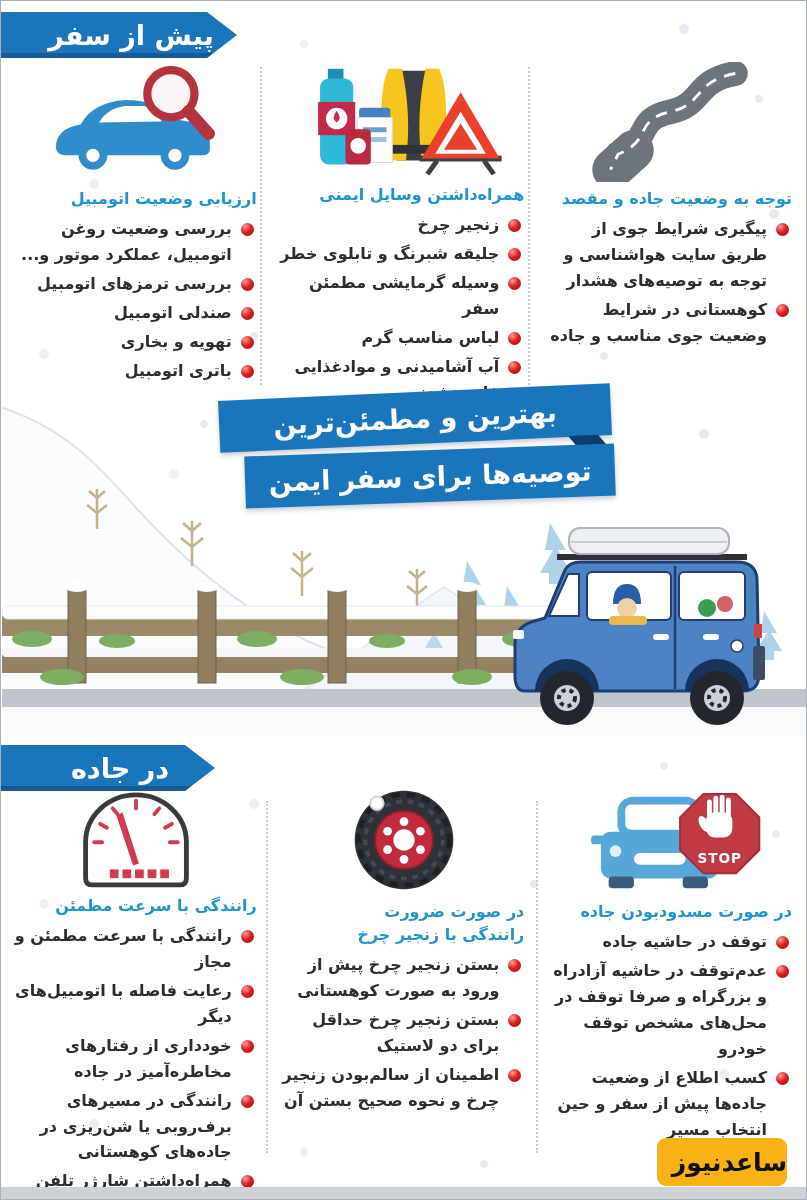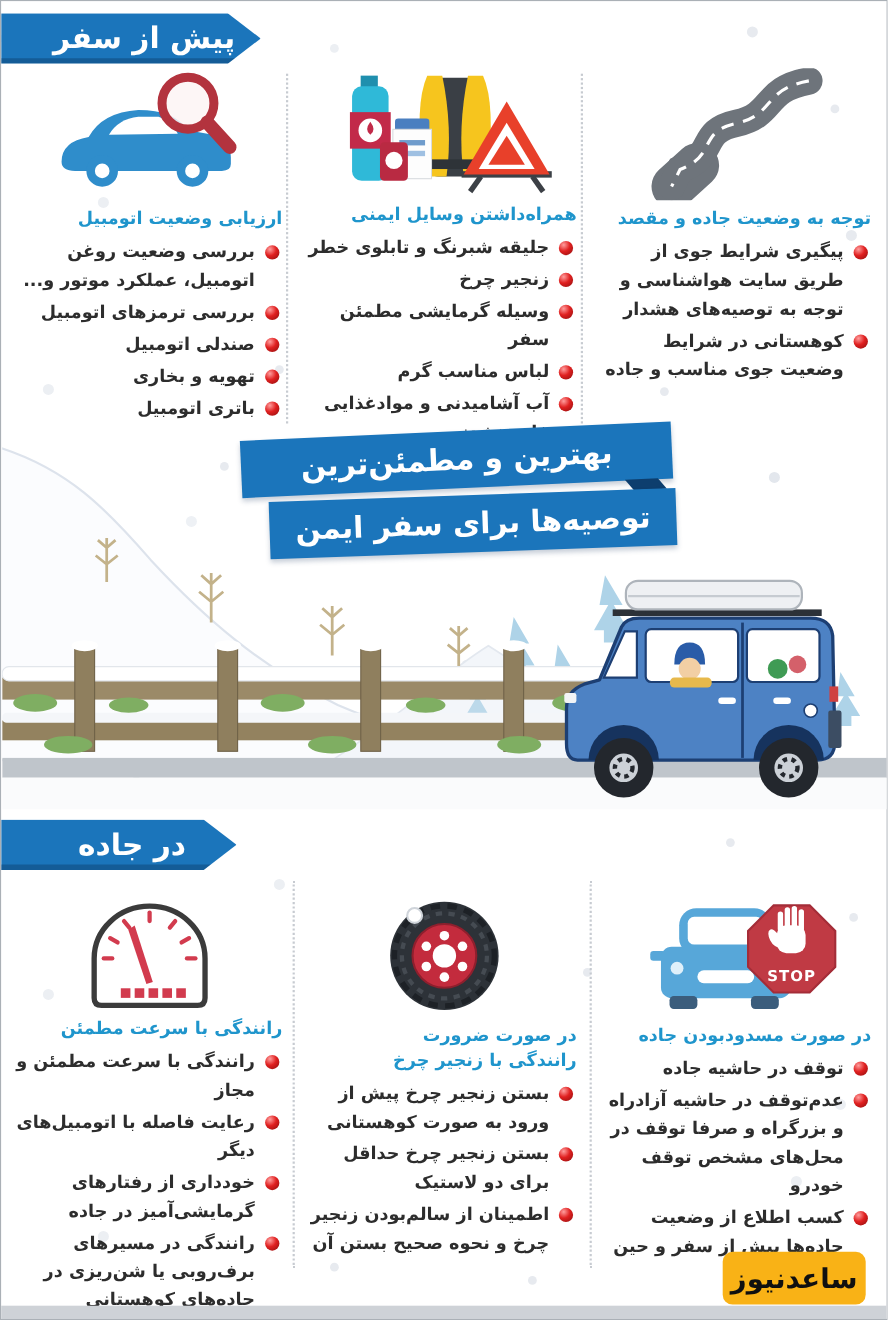--- a/index.html
+++ b/index.html
@@ -18,21 +18,21 @@
 
   .banner { position: absolute; left: 0; height: 46px; background: #1b75bb; color: #fff;
     display: flex; align-items: center; justify-content: center; font-weight: bold; font-size: 27px;
     clip-path: polygon(0 0, calc(100% - 30px) 0, 100% 50%, calc(100% - 30px) 100%, 0 100%);
     box-shadow: inset 0 -5px 0 rgba(10,45,85,.35); padding-left: 24px; z-index: 3; }
   #banner-before { top: 11px; width: 236px; }
   #banner-road   { top: 744px; width: 214px; }
 
   .cols { position: absolute; left: 8px; right: 8px; display: flex; gap: 14px; z-index: 2; }
   #cols-top { top: 58px; height: 335px; }
-  #cols-bottom { top: 808px; height: 368px; }
+  #cols-bottom { top: 779px; height: 368px; }
   .col { flex: 1 1 0; display: flex; flex-direction: column; }
   .icon-wrap { height: 126px; display: flex; align-items: center; justify-content: center; }
   #cols-bottom .icon-wrap { height: 118px; }
   .heading { color: #1f95cc; font-size: 16px; font-weight: bold; text-align: right; padding: 2px 6px 0 0; line-height: 1.45; }
   .heading.narrow { padding-left: 46px; }
   ul.bullets { list-style: none; margin-top: 6px; padding: 0 8px 0 2px; }
   ul.bullets li { position: relative; padding-right: 23px; text-align: right; font-size: 16px; font-weight: 600;
     color: #2d2d2d; line-height: 1.62; margin-bottom: 3px; }
   .dot { position: absolute; right: 1px; top: 7px; width: 13px; height: 13px; border-radius: 50%;
     background: radial-gradient(circle at 34% 28%, #ff9d9d 0%, #e02020 45%, #8c0d0d 100%); }
@@ -47,21 +47,21 @@
     display: flex; align-items: center; justify-content: center; height: 52px; z-index: 4;
     box-shadow: 0 3px 5px rgba(30,60,100,.25); }
   #ribbon1 { top: 391px; left: 218px; width: 392px; transform: rotate(-2.6deg); }
   #ribbon2 { top: 449px; left: 244px; width: 370px; transform: rotate(-2deg); }
   #ribbon1::after { content: ""; position: absolute; right: 10px; bottom: -9px; width: 30px; height: 10px;
     background: #0d3e6e; transform: skewX(38deg); }
 
   .scene { position: absolute; top: 400px; left: 1px; width: 805px; height: 335px; z-index: 1; }
 
   .logo { position: absolute; top: 1137px; left: 19px; width: 130px; height: 48px; background: #f9b216;
-    border-radius: 9px; display: flex; align-items: center; justify-content: center; z-index: 5;
+    border-radius: 9px; display: flex; align-items: center; justify-content: flex-start; z-index: 5;
     color: #101010; font-size: 25px; font-weight: bold; }
   
   .logo { left: auto; right: auto; }
   #logo { position: absolute; top: 1137px; right: 19px; }
 
   .bottom-strip { position: absolute; left: 0; right: 0; top: 1186px; height: 14px; background: #ced2d7; z-index: 6; }
   svg text { font-family: "DejaVu Sans", "Liberation Sans", sans-serif; }
 </style>
 </head>
 <body>
@@ -114,22 +114,22 @@
           <rect x="116" y="99" width="84" height="6" fill="#3c4046"></rect>
           <path d="M134,104 L124,118" stroke="#3c4046" stroke-width="5"></path>
           <path d="M182,104 L192,118" stroke="#3c4046" stroke-width="5"></path>
           <path d="M158,34 L198,102 L118,102 Z" fill="#e8402a"></path>
           <path d="M158,54 L184,97 L132,97 Z" fill="#fff"></path>
           <path d="M158,66 L175,93 L141,93 Z" fill="#e8402a"></path>
         </svg>
       </div>
       <h3 class="heading">همراه‌داشتن وسایل ایمنی</h3>
       <ul class="bullets">
+          <li><span class="dot"></span><span class="li-text">زنجیر چرخ</span></li>
           <li><span class="dot"></span><span class="li-text">جلیقه شبرنگ و تابلوی خطر</span></li>
-          <li><span class="dot"></span><span class="li-text">زنجیر چرخ</span></li>
           <li><span class="dot"></span><span class="li-text">وسیله گرمایشی مطمئن سفر</span></li>
           <li><span class="dot"></span><span class="li-text">لباس مناسب گرم</span></li>
           <li><span class="dot"></span><span class="li-text">آب آشامیدنی و موادغذایی فاسدنشدنی</span></li>
         </ul>
     </section>
 
     <section class="col">
       <div class="icon-wrap">
         <svg width="190" height="118" viewBox="0 0 180 115">
           <path d="M12,82 Q12,64 36,60 Q48,38 80,36 Q112,36 124,54 L146,58 Q162,62 162,78 L162,84 Q162,90 154,90 L24,90 Q12,90 12,82 Z" fill="#2f8dcb"></path>
@@ -336,21 +336,21 @@
             <rect x="64" y="92" width="9" height="9"></rect>
               <rect x="77" y="92" width="9" height="9"></rect>
             <rect x="90" y="92" width="9" height="9"></rect>
           </g>
         </svg>
       </div>
       <h3 class="heading">رانندگی با سرعت مطمئن</h3>
       <ul class="bullets">
           <li><span class="dot"></span><span class="li-text">رانندگی با سرعت مطمئن و مجاز</span></li>
           <li><span class="dot"></span><span class="li-text">رعایت فاصله با اتومبیل‌های دیگر</span></li>
-          <li><span class="dot"></span><span class="li-text">خودداری از رفتارهای گرمایشی‌آمیز در جاده</span></li>
+          <li><span class="dot"></span><span class="li-text">خودداری از رفتارهای مخاطره‌آمیز در جاده</span></li>
           <li><span class="dot"></span><span class="li-text">رانندگی در مسیرهای برف‌روبی یا شن‌ریزی در جاده‌های کوهستانی</span></li>
           <li><span class="dot"></span><span class="li-text">همراه‌داشتن شارژر تلفن همراه و رادیو برای درخواست کمک یا اطلاع از وضعیت جاده‌ها</span></li>
         </ul>
     </section>
   </div>
 
   <div class="logo" id="logo">
     <span>ساعدنیوز</span>
   </div>
 

